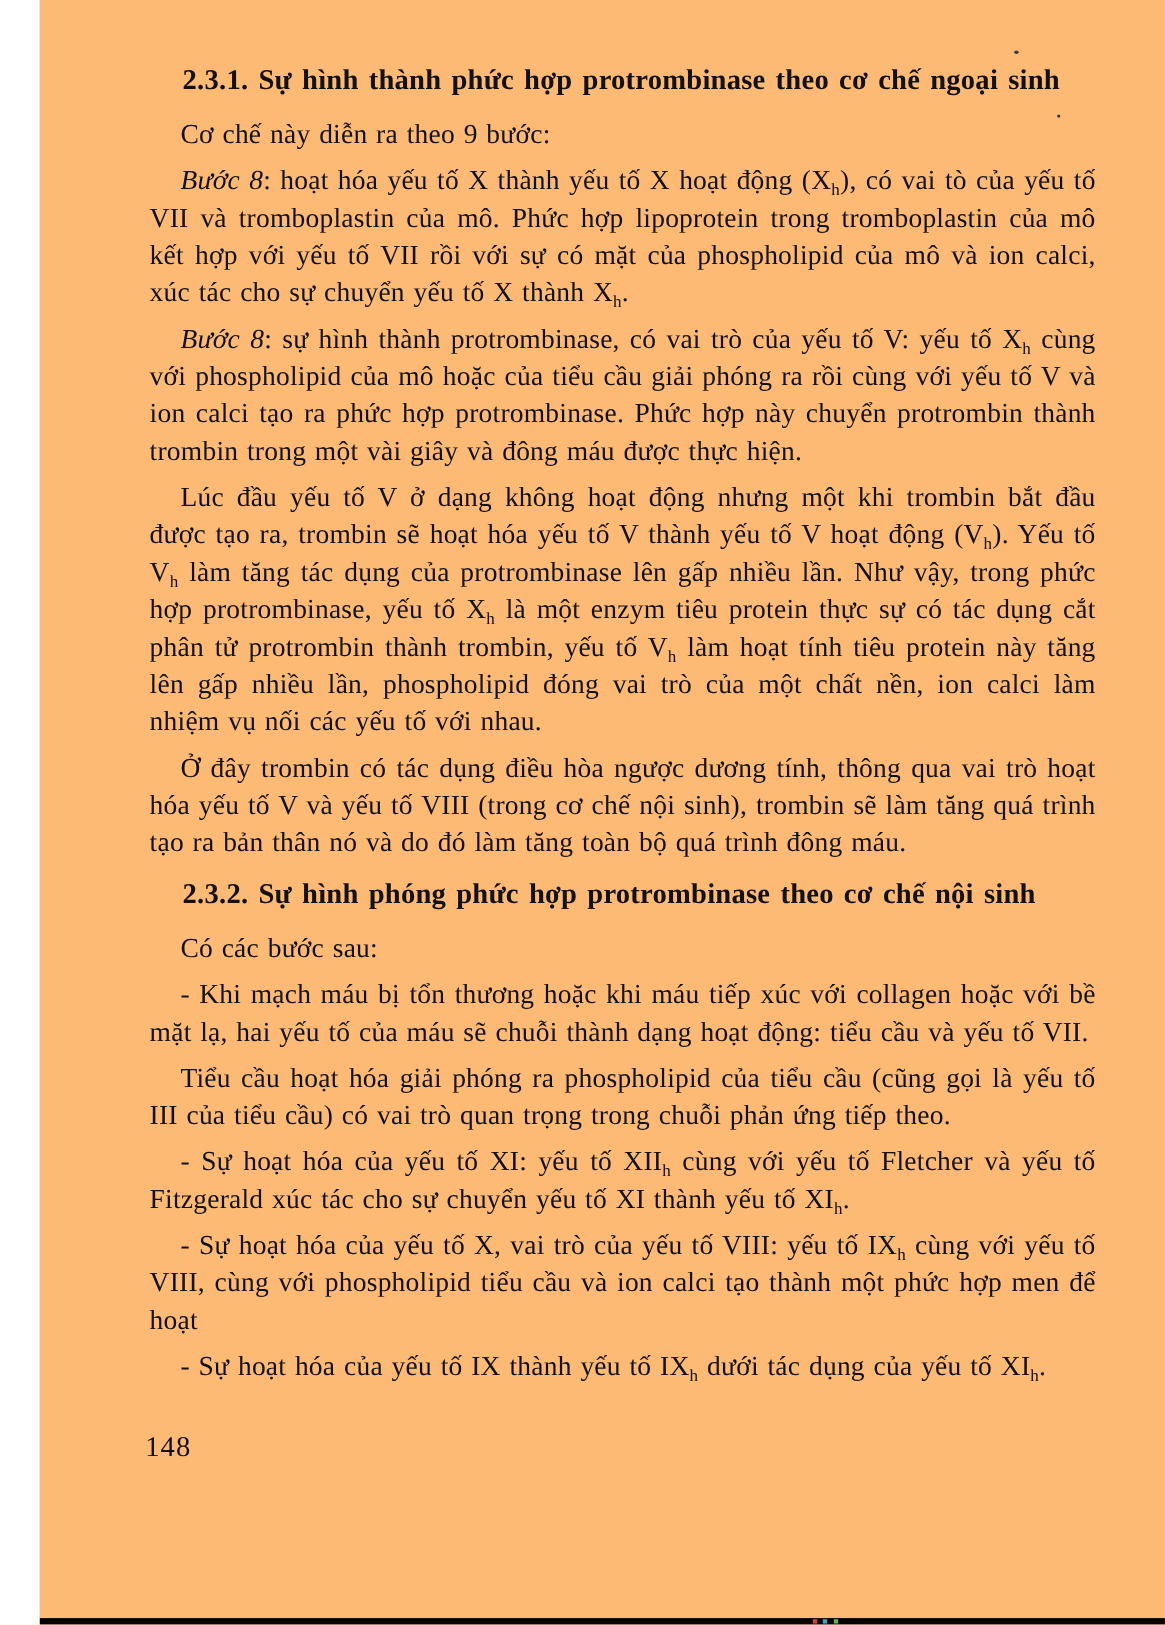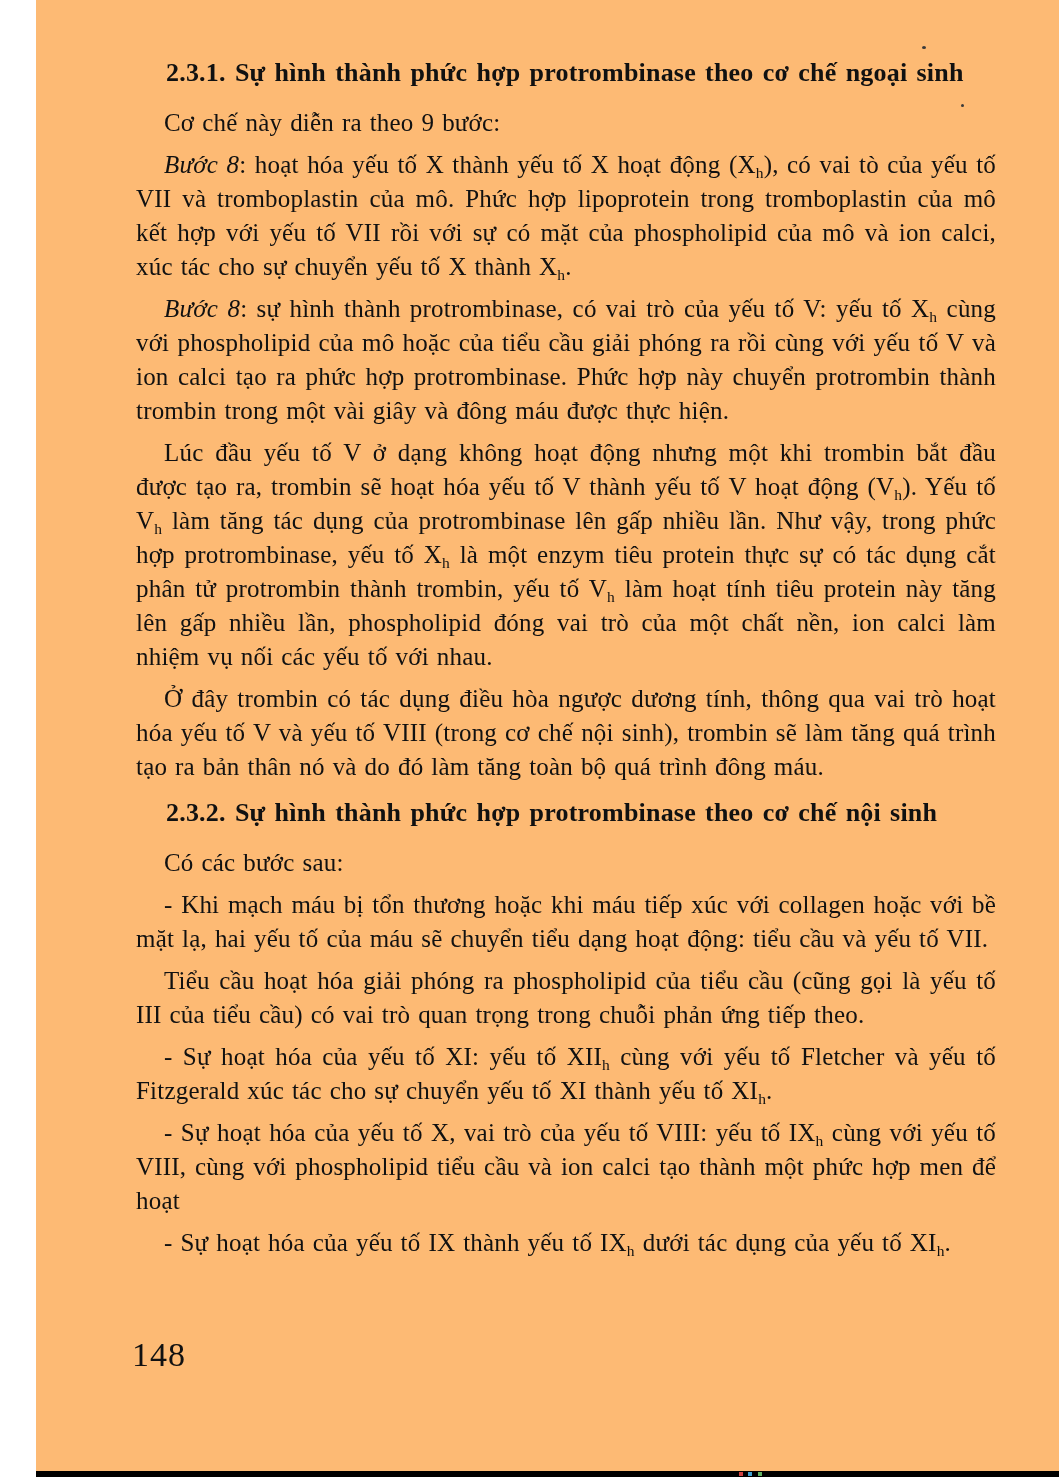--- a/index.html
+++ b/index.html
@@ -43,22 +43,22 @@
     font-style: italic;
   }
   sub {
     font-size: 0.62em;
     line-height: 0;
     vertical-align: -0.35em;
   }
   .page-number {
     position: absolute;
     left: 96px;
-    top: 1336px;
-    font-size: 34px;
+    top: 1301px;
+    font-size: 26px;
     letter-spacing: 1px;
   }
   
   .bottom-bar {
     position: absolute;
     left: 0;
     bottom: 0;
     width: 100%;
     height: 6px;
     background: #000000;
@@ -96,25 +96,25 @@
 
 
     <p><i class="lead-italic">Bước 8</i><span>: hoạt hóa yếu tố X thành yếu tố X hoạt động (X<sub>h</sub>), có vai tò của yếu tố VII và tromboplastin của mô. Phức hợp lipoprotein trong tromboplastin của mô kết hợp với yếu tố VII rồi với sự có mặt của phospholipid của mô và ion calci, xúc tác cho sự chuyển yếu tố X thành X<sub>h</sub>.</span></p>
 
     <p><i class="lead-italic">Bước 8</i><span>: sự hình thành protrombinase, có vai trò của yếu tố V: yếu tố X<sub>h</sub> cùng với phospholipid của mô hoặc của tiểu cầu giải phóng ra rồi cùng với yếu tố V và ion calci tạo ra phức hợp protrombinase. Phức hợp này chuyển protrombin thành trombin trong một vài giây và đông máu được thực hiện.</span></p>
 
     <p>Lúc đầu yếu tố V ở dạng không hoạt động nhưng một khi trombin bắt đầu được tạo ra, trombin sẽ hoạt hóa yếu tố V thành yếu tố V hoạt động (V<sub>h</sub>). Yếu tố V<sub>h</sub> làm tăng tác dụng của protrombinase lên gấp nhiều lần. Như vậy, trong phức hợp protrombinase, yếu tố X<sub>h</sub> là một enzym tiêu protein thực sự có tác dụng cắt phân tử protrombin thành trombin, yếu tố V<sub>h</sub> làm hoạt tính tiêu protein này tăng lên gấp nhiều lần, phospholipid đóng vai trò của một chất nền, ion calci làm nhiệm vụ nối các yếu tố với nhau.</p>
 
     <p>Ở đây trombin có tác dụng điều hòa ngược dương tính, thông qua vai trò hoạt hóa yếu tố V và yếu tố VIII (trong cơ chế nội sinh), trombin sẽ làm tăng quá trình tạo ra bản thân nó và do đó làm tăng toàn bộ quá trình đông máu.</p>
 
-    <p class="heading">2.3.2. Sự hình thành phức hợp protrombinase theo cơ chế nội sinh</p>
+    <p class="heading">2.3.2. Sự hình phóng phức hợp protrombinase theo cơ chế nội sinh</p>
 
     <p>Có các bước sau:</p>
 
-    <p>- Khi mạch máu bị tổn thương hoặc khi máu tiếp xúc với collagen hoặc với bề mặt lạ, hai yếu tố của máu sẽ chuyển tiểu dạng hoạt động: tiểu cầu và yếu tố VII.</p>
+    <p>- Khi mạch máu bị tổn thương hoặc khi máu tiếp xúc với collagen hoặc với bề mặt lạ, hai yếu tố của máu sẽ chuỗi thành dạng hoạt động: tiểu cầu và yếu tố VII.</p>
 
     <p>Tiểu cầu hoạt hóa giải phóng ra phospholipid của tiểu cầu (cũng gọi là yếu tố III của tiểu cầu) có vai trò quan trọng trong chuỗi phản ứng tiếp theo.</p>
 
     <p>- Sự hoạt hóa của yếu tố XI: yếu tố XII<sub>h</sub> cùng với yếu tố Fletcher và yếu tố Fitzgerald xúc tác cho sự chuyển yếu tố XI thành yếu tố XI<sub>h</sub>.</p>
 
     <p>- Sự hoạt hóa của yếu tố X, vai trò của yếu tố VIII: yếu tố IX<sub>h</sub> cùng với yếu tố VIII, cùng với phospholipid tiểu cầu và ion calci tạo thành một phức hợp men để hoạt</p>
 
     <p>- Sự hoạt hóa của yếu tố IX thành yếu tố IX<sub>h</sub> dưới tác dụng của yếu tố XI<sub>h</sub>.</p>
 
   </div>

